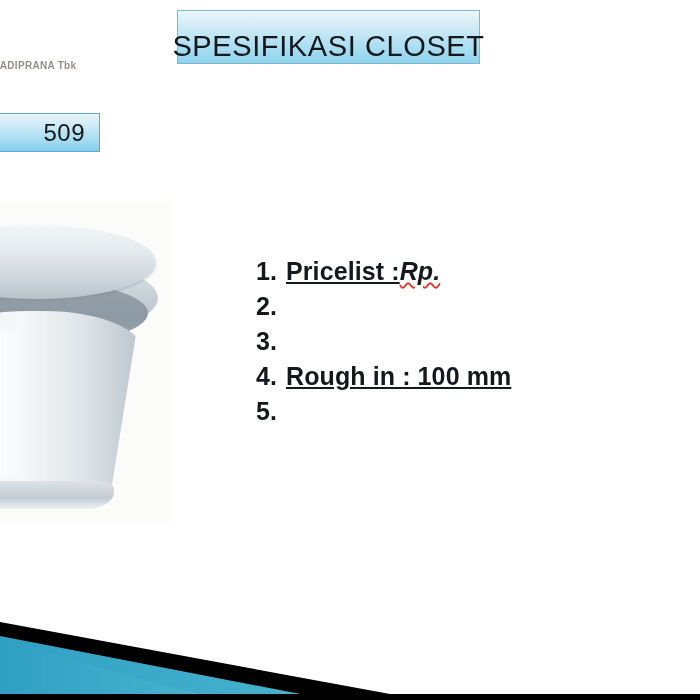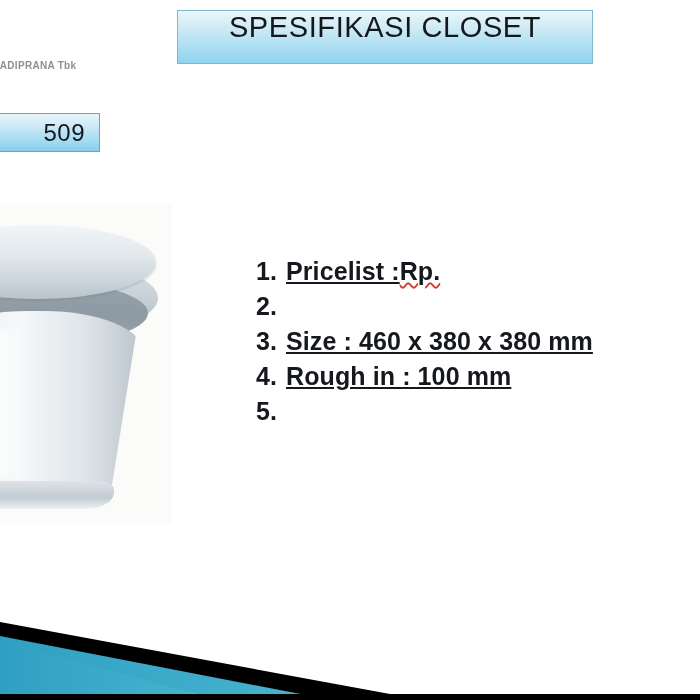--- a/index.html
+++ b/index.html
@@ -32,31 +32,31 @@
     color: #6e6a63;
     opacity: 0.75;
     white-space: nowrap;
   }
 
   
   .title-banner {
     position: absolute;
     left: 177px;
     top: 10px;
-    width: 416px;
+    width: 303px;
     height: 54px;
     box-sizing: border-box;
     border: 1px solid #7fb8cc;
     background: linear-gradient(to bottom,
                 #eaf6fb 0%,
                 #d3ecf6 28%,
                 #b2e0f2 62%,
                 #8fd4ef 100%);
     display: flex;
-    align-items: flex-start;
+    align-items: flex-end;
     justify-content: center;
   }
   .title-banner-text {
     font-size: 29px;
     color: #14171c;
     letter-spacing: 0.6px;
     white-space: nowrap;
   }
 
   
@@ -204,20 +204,21 @@
     flex: none;
   }
   .spec-text {
     flex: none;
     text-decoration: underline;
   }
   .spell-error {
     text-decoration: underline wavy #d63b32;
     text-decoration-thickness: 1.5px;
     text-underline-offset: 2px;
+    font-style: italic;
   }
 
   
   .bottom-deco {
     position: absolute;
     left: 0;
     bottom: 0;
     width: 700px;
     height: 90px;
     overflow: hidden;
@@ -262,21 +263,20 @@
       <span class="spec-text">Pricelist : </span>
       <span class="spec-text spell-error">Rp.</span>
     </div>
 
     <div class="spec-item">
       <span class="spec-num">2.</span>
     </div>
 
     <div class="spec-item">
       <span class="spec-num">3.</span>
-      <span class="spec-text">Size : 460 x 380 x 380 mm</span>
     </div>
 
     <div class="spec-item">
       <span class="spec-num">4.</span>
       <span class="spec-text">Rough in : 100 mm</span>
     </div>
 
     <div class="spec-item">
       <span class="spec-num">5.</span>
     </div>

